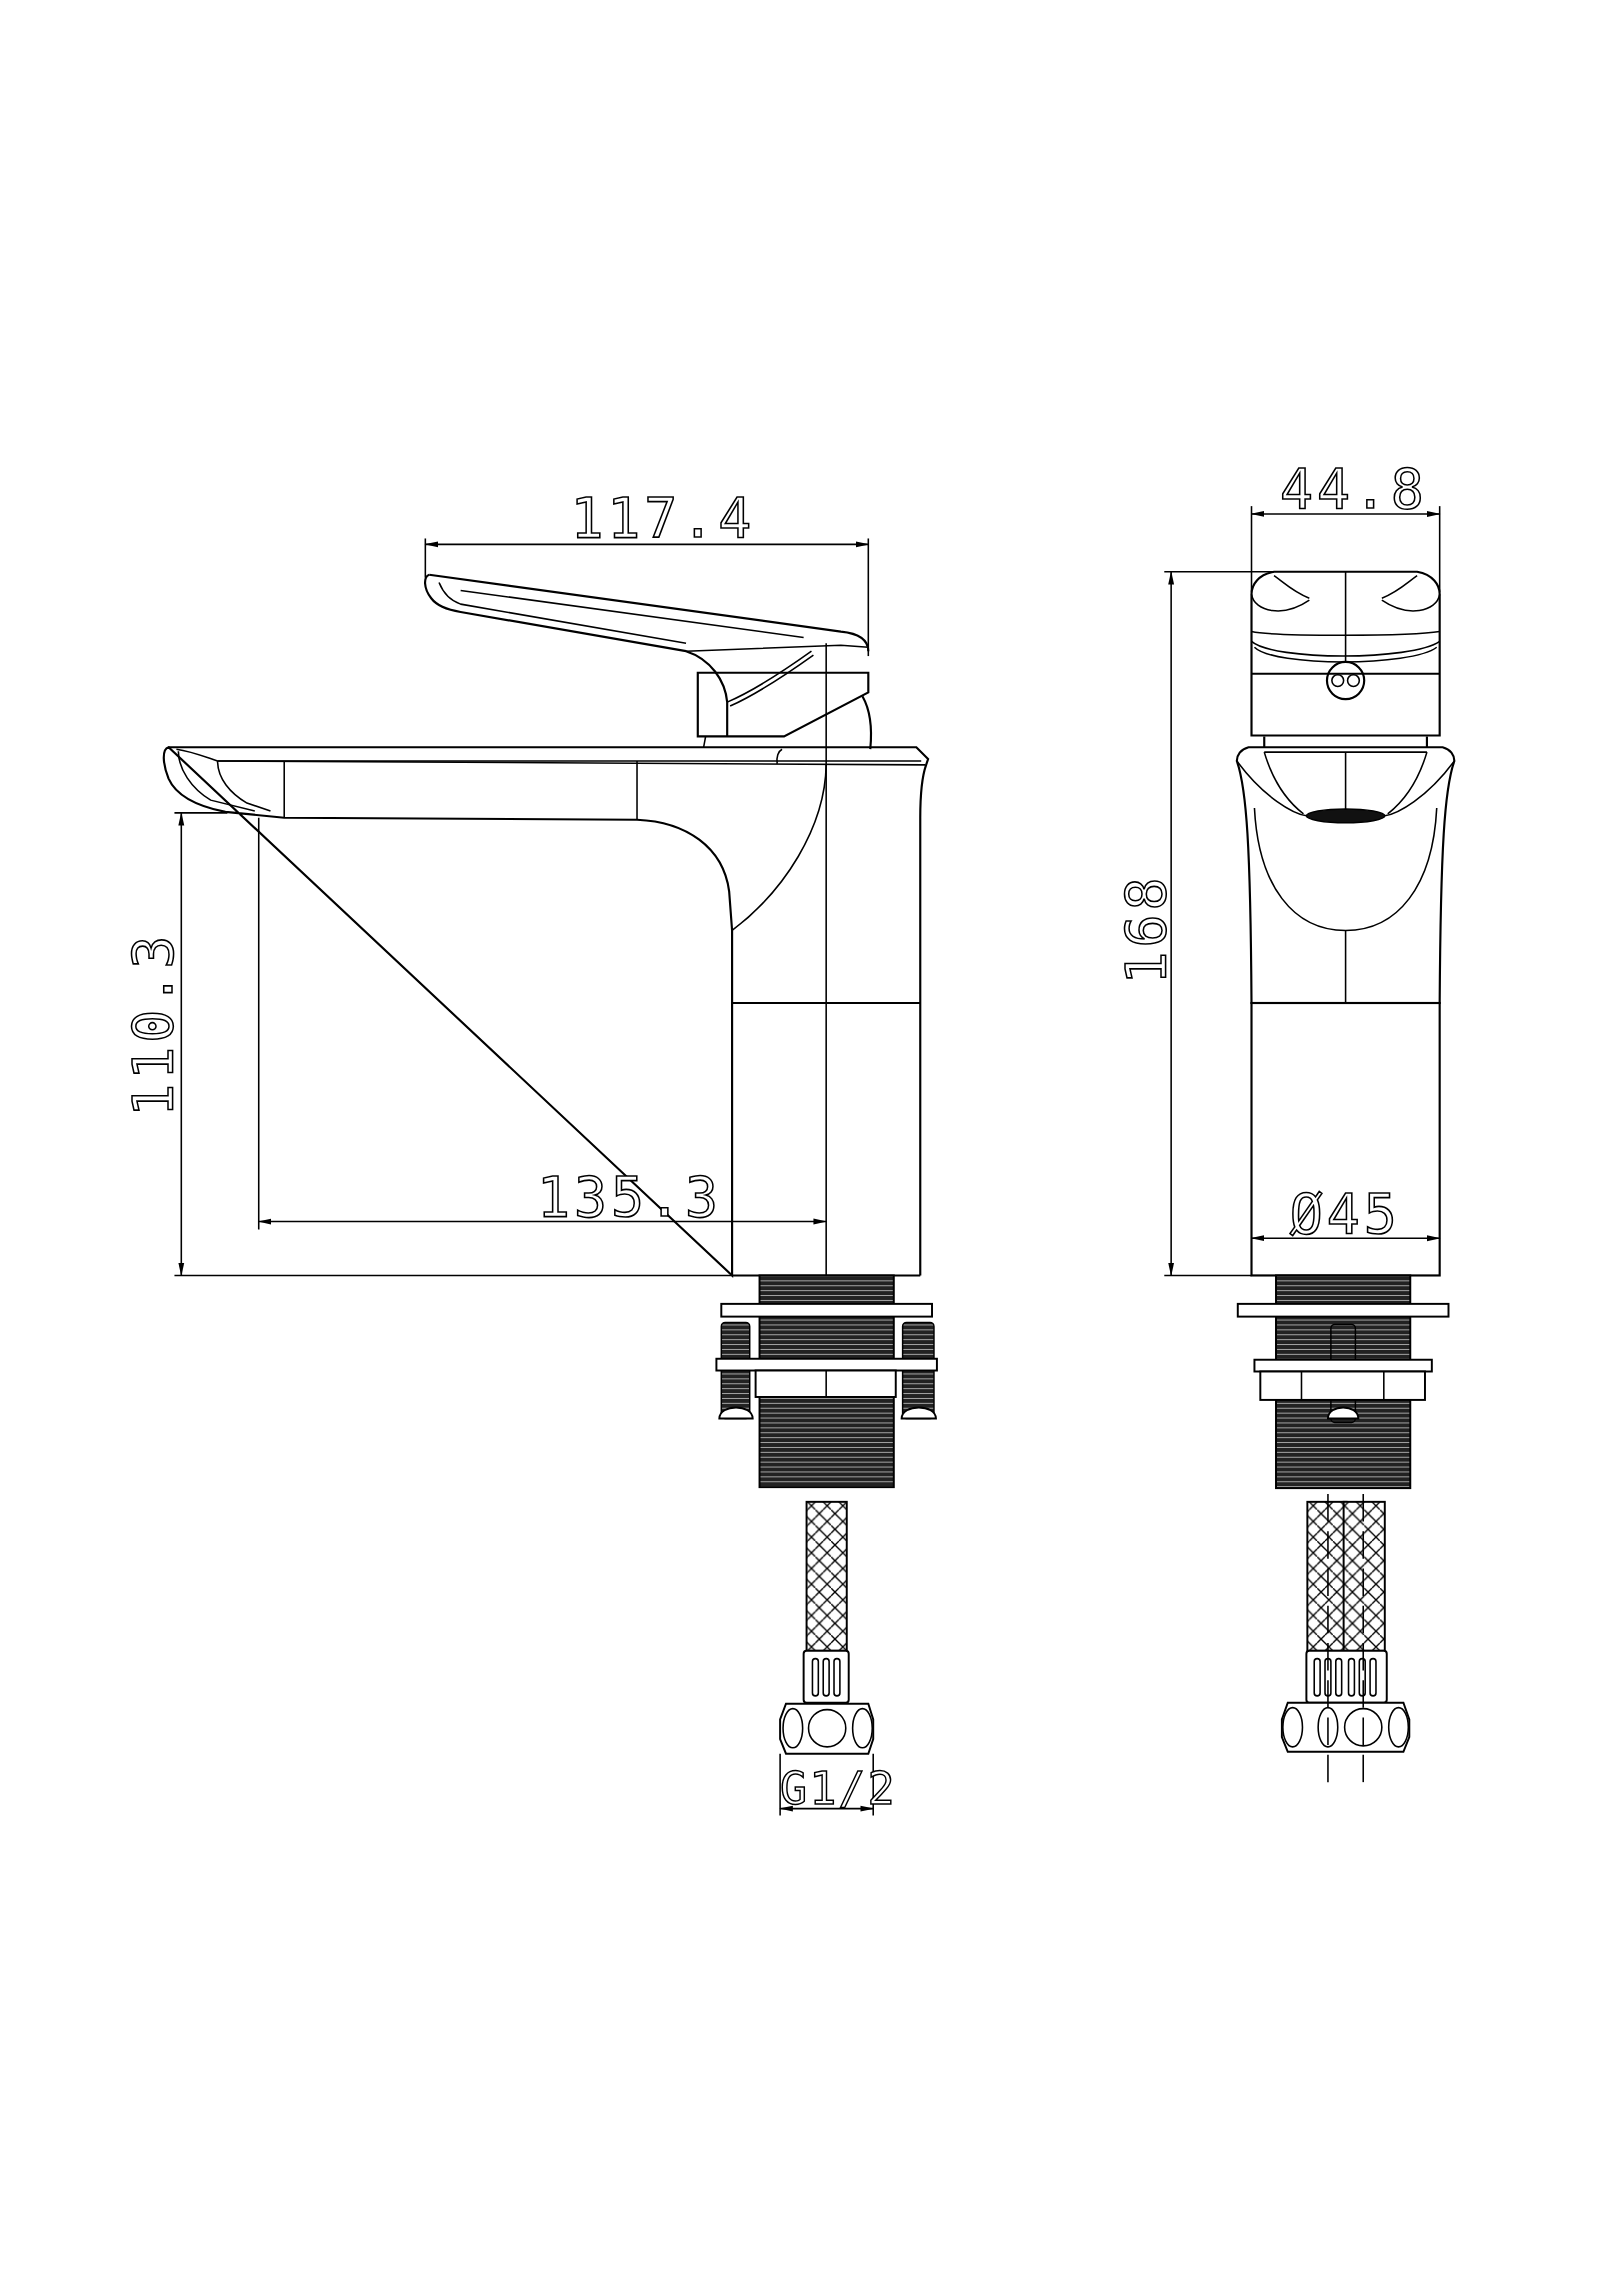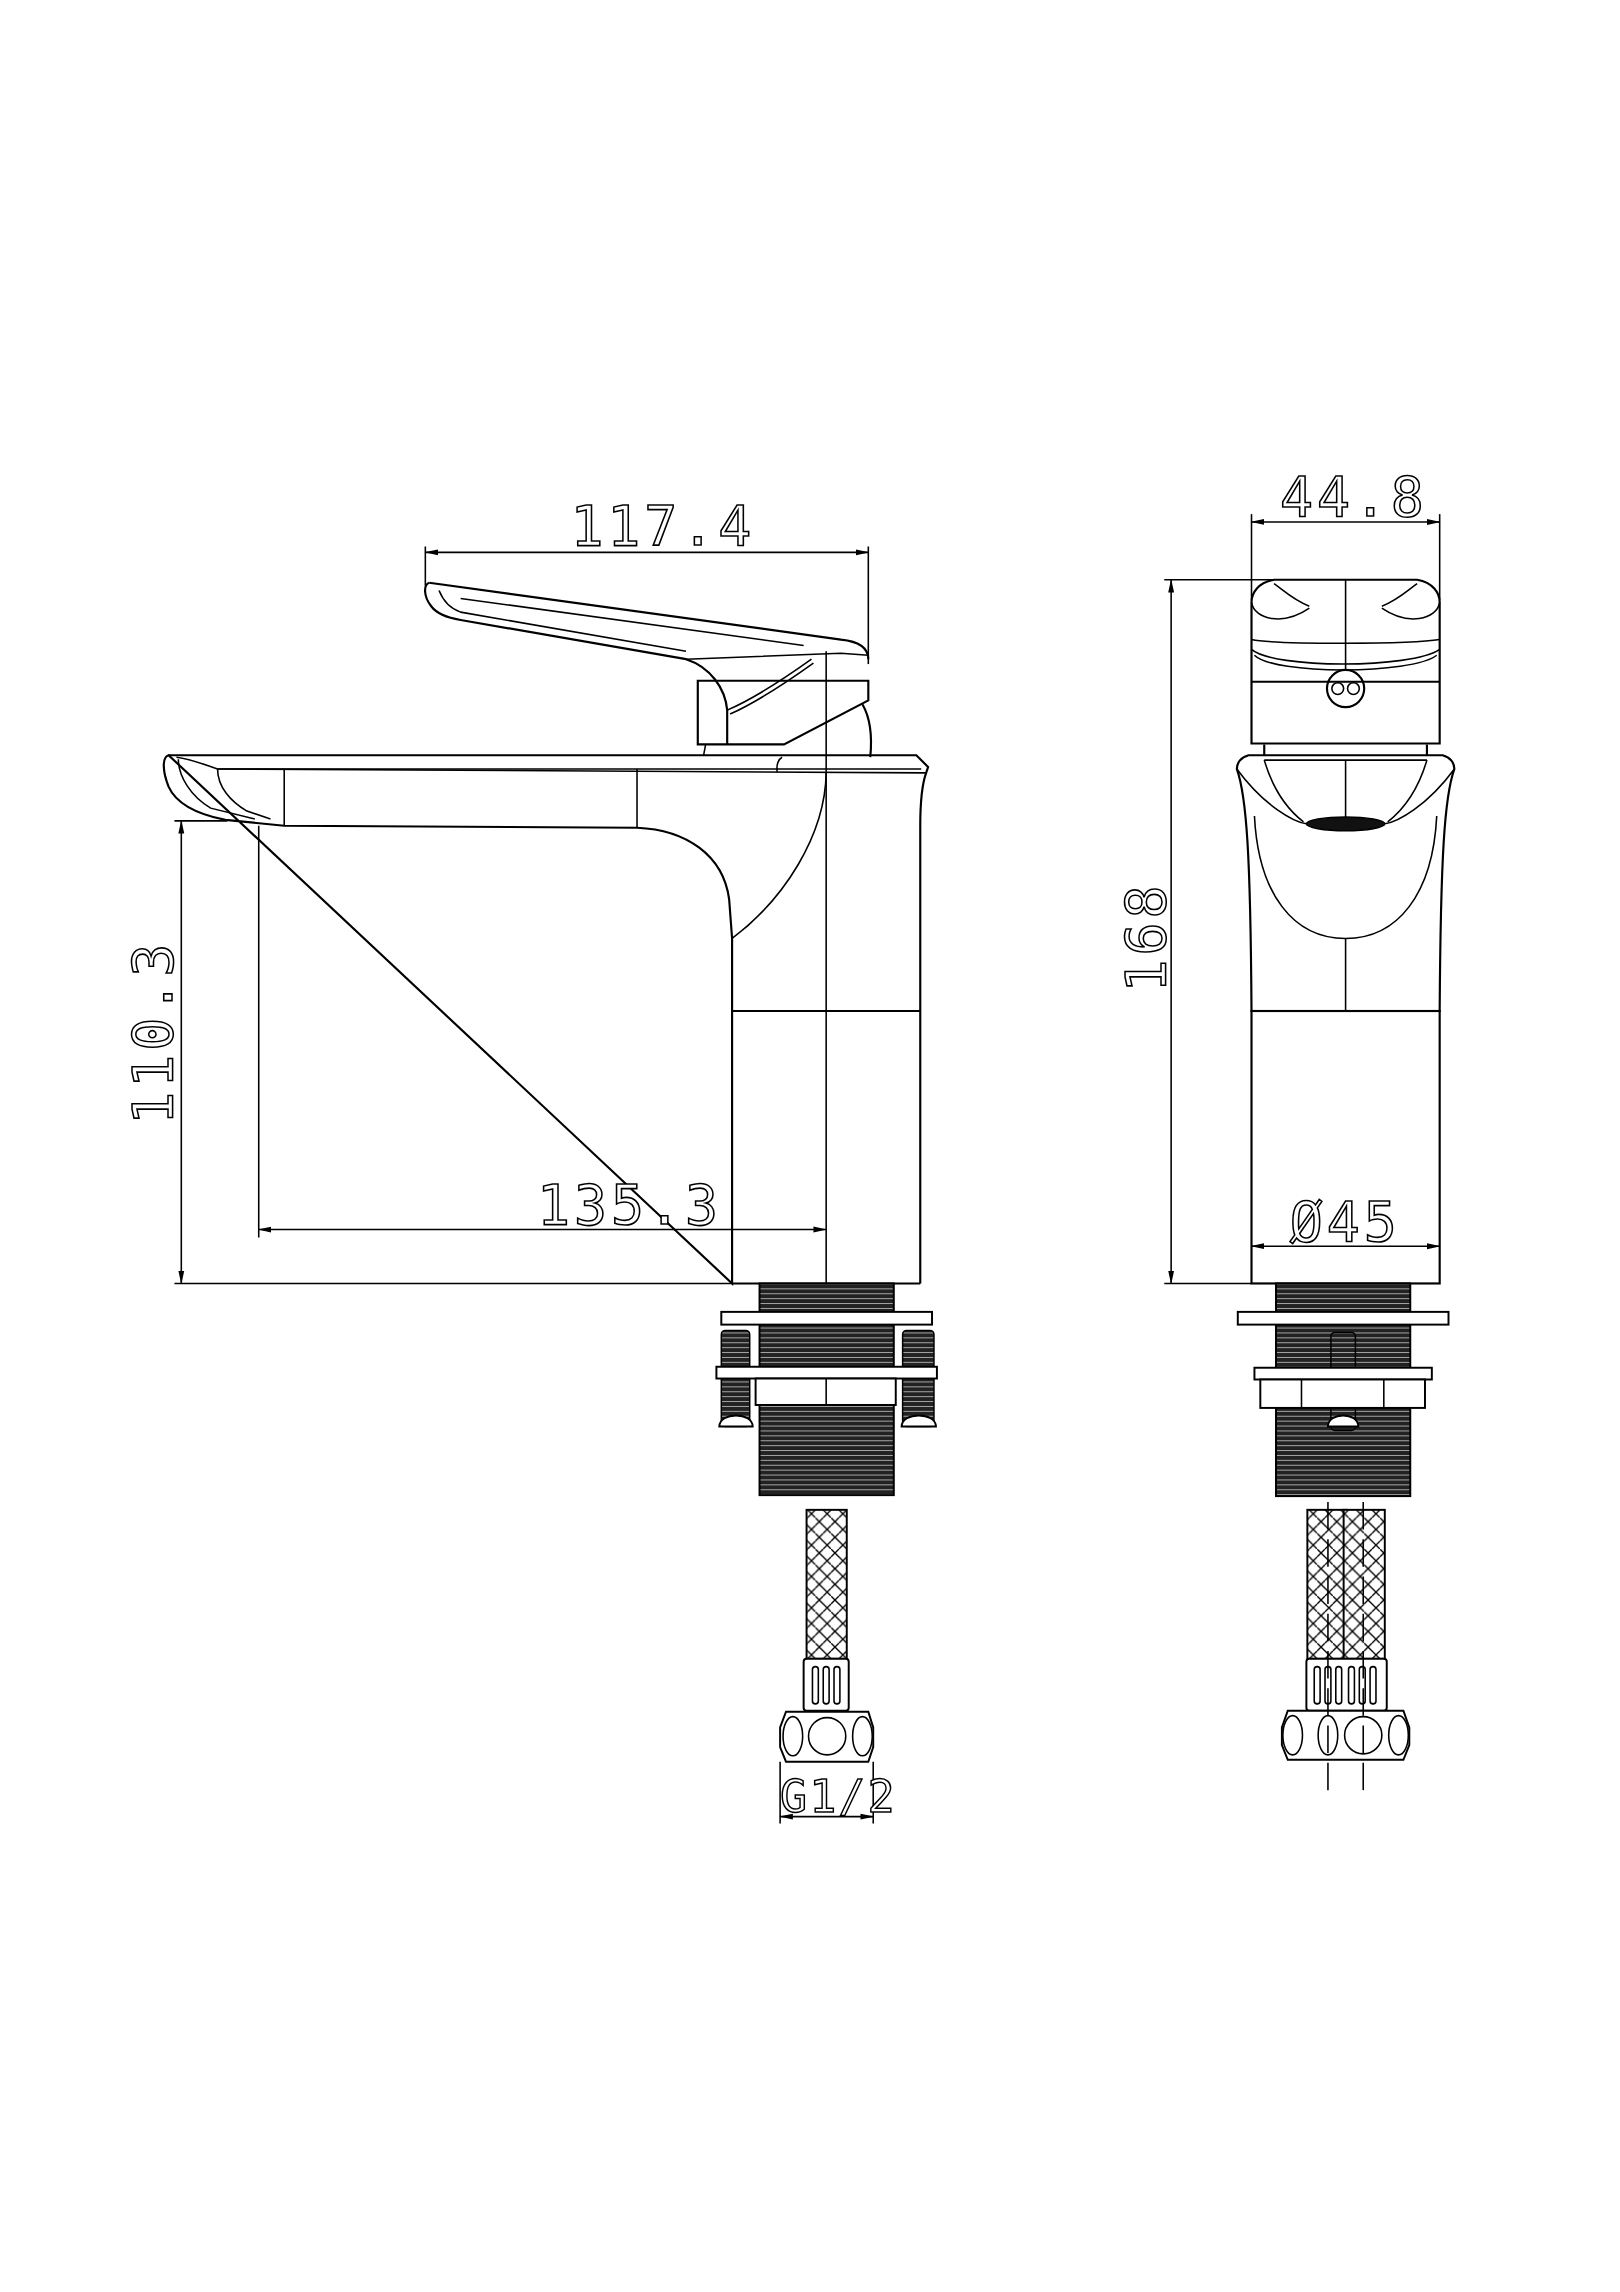--- a/index.html
+++ b/index.html
@@ -8,21 +8,21 @@
   .ln{fill:none;stroke:#000;stroke-width:2.2;}
   .thin{fill:none;stroke:#000;stroke-width:1.6;}
   .dim{fill:none;stroke:#000;stroke-width:1.6;}
   .fill-w{fill:#fff;stroke:#000;stroke-width:2;}
   .txt{font-family:"DejaVu Sans Mono",monospace;font-size:56px;font-weight:200;fill:#fff;stroke:#000;stroke-width:1.6;letter-spacing:4px;}
   .txt-s{font-family:"DejaVu Sans Mono",monospace;font-size:46px;fill:#fff;stroke:#000;stroke-width:1.5;letter-spacing:2px;}
 </style>
 </head>
 <body>
 
-<div style="position:absolute;left:0;top:12px;width:1620px;height:1970px;">
+<div style="position:absolute;left:0;top:4px;width:1620px;height:1970px;">
 <svg width="1620" height="2293" viewBox="0 0 1653 2339">
   <defs>
     <marker id="arr" markerWidth="14" markerHeight="8" refX="13" refY="4" orient="auto-start-reverse" markerUnits="userSpaceOnUse">
       <path d="M0,1 L14,4 L0,7 Z" fill="#000"></path>
     </marker>
     <pattern id="braid" width="16" height="16" patternUnits="userSpaceOnUse">
       <rect width="16" height="16" fill="#fff"></rect>
       <path d="M0,8 L8,0 M8,16 L16,8 M0,0 L8,8 M8,8 L16,16" stroke="#000" stroke-width="1.4"></path>
     </pattern>
     <pattern id="threadp" width="6" height="5" patternUnits="userSpaceOnUse">

